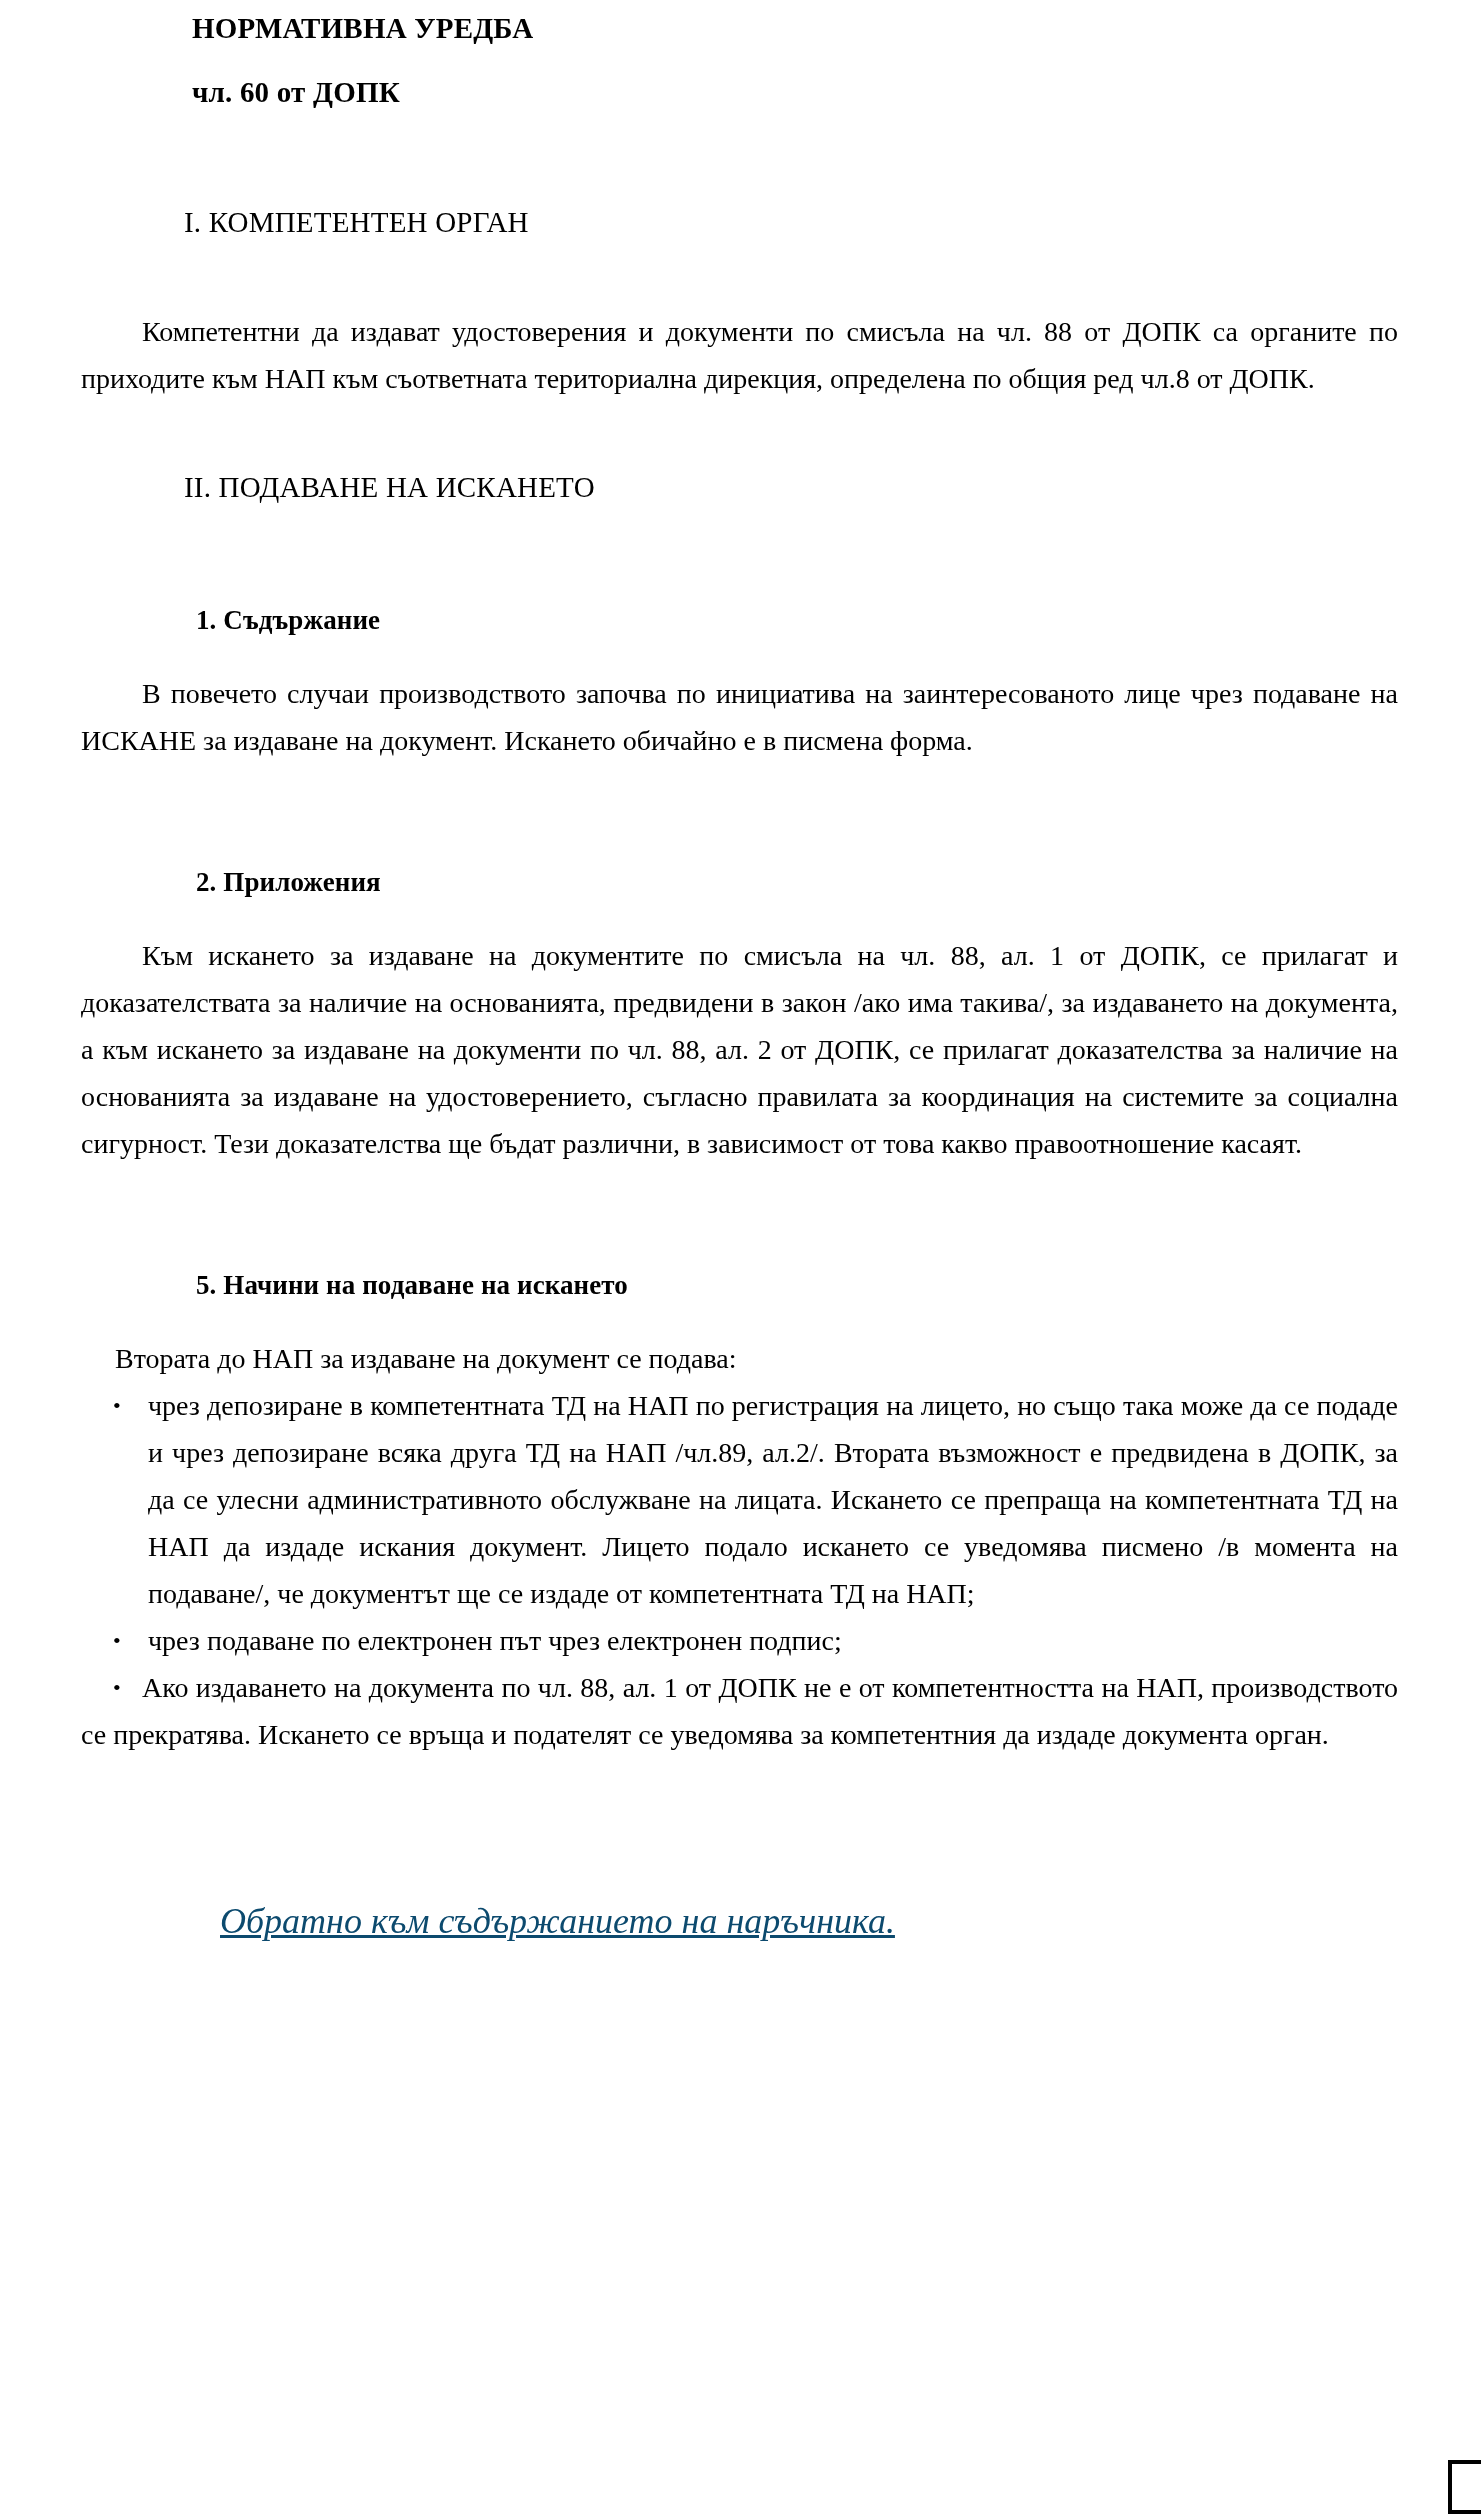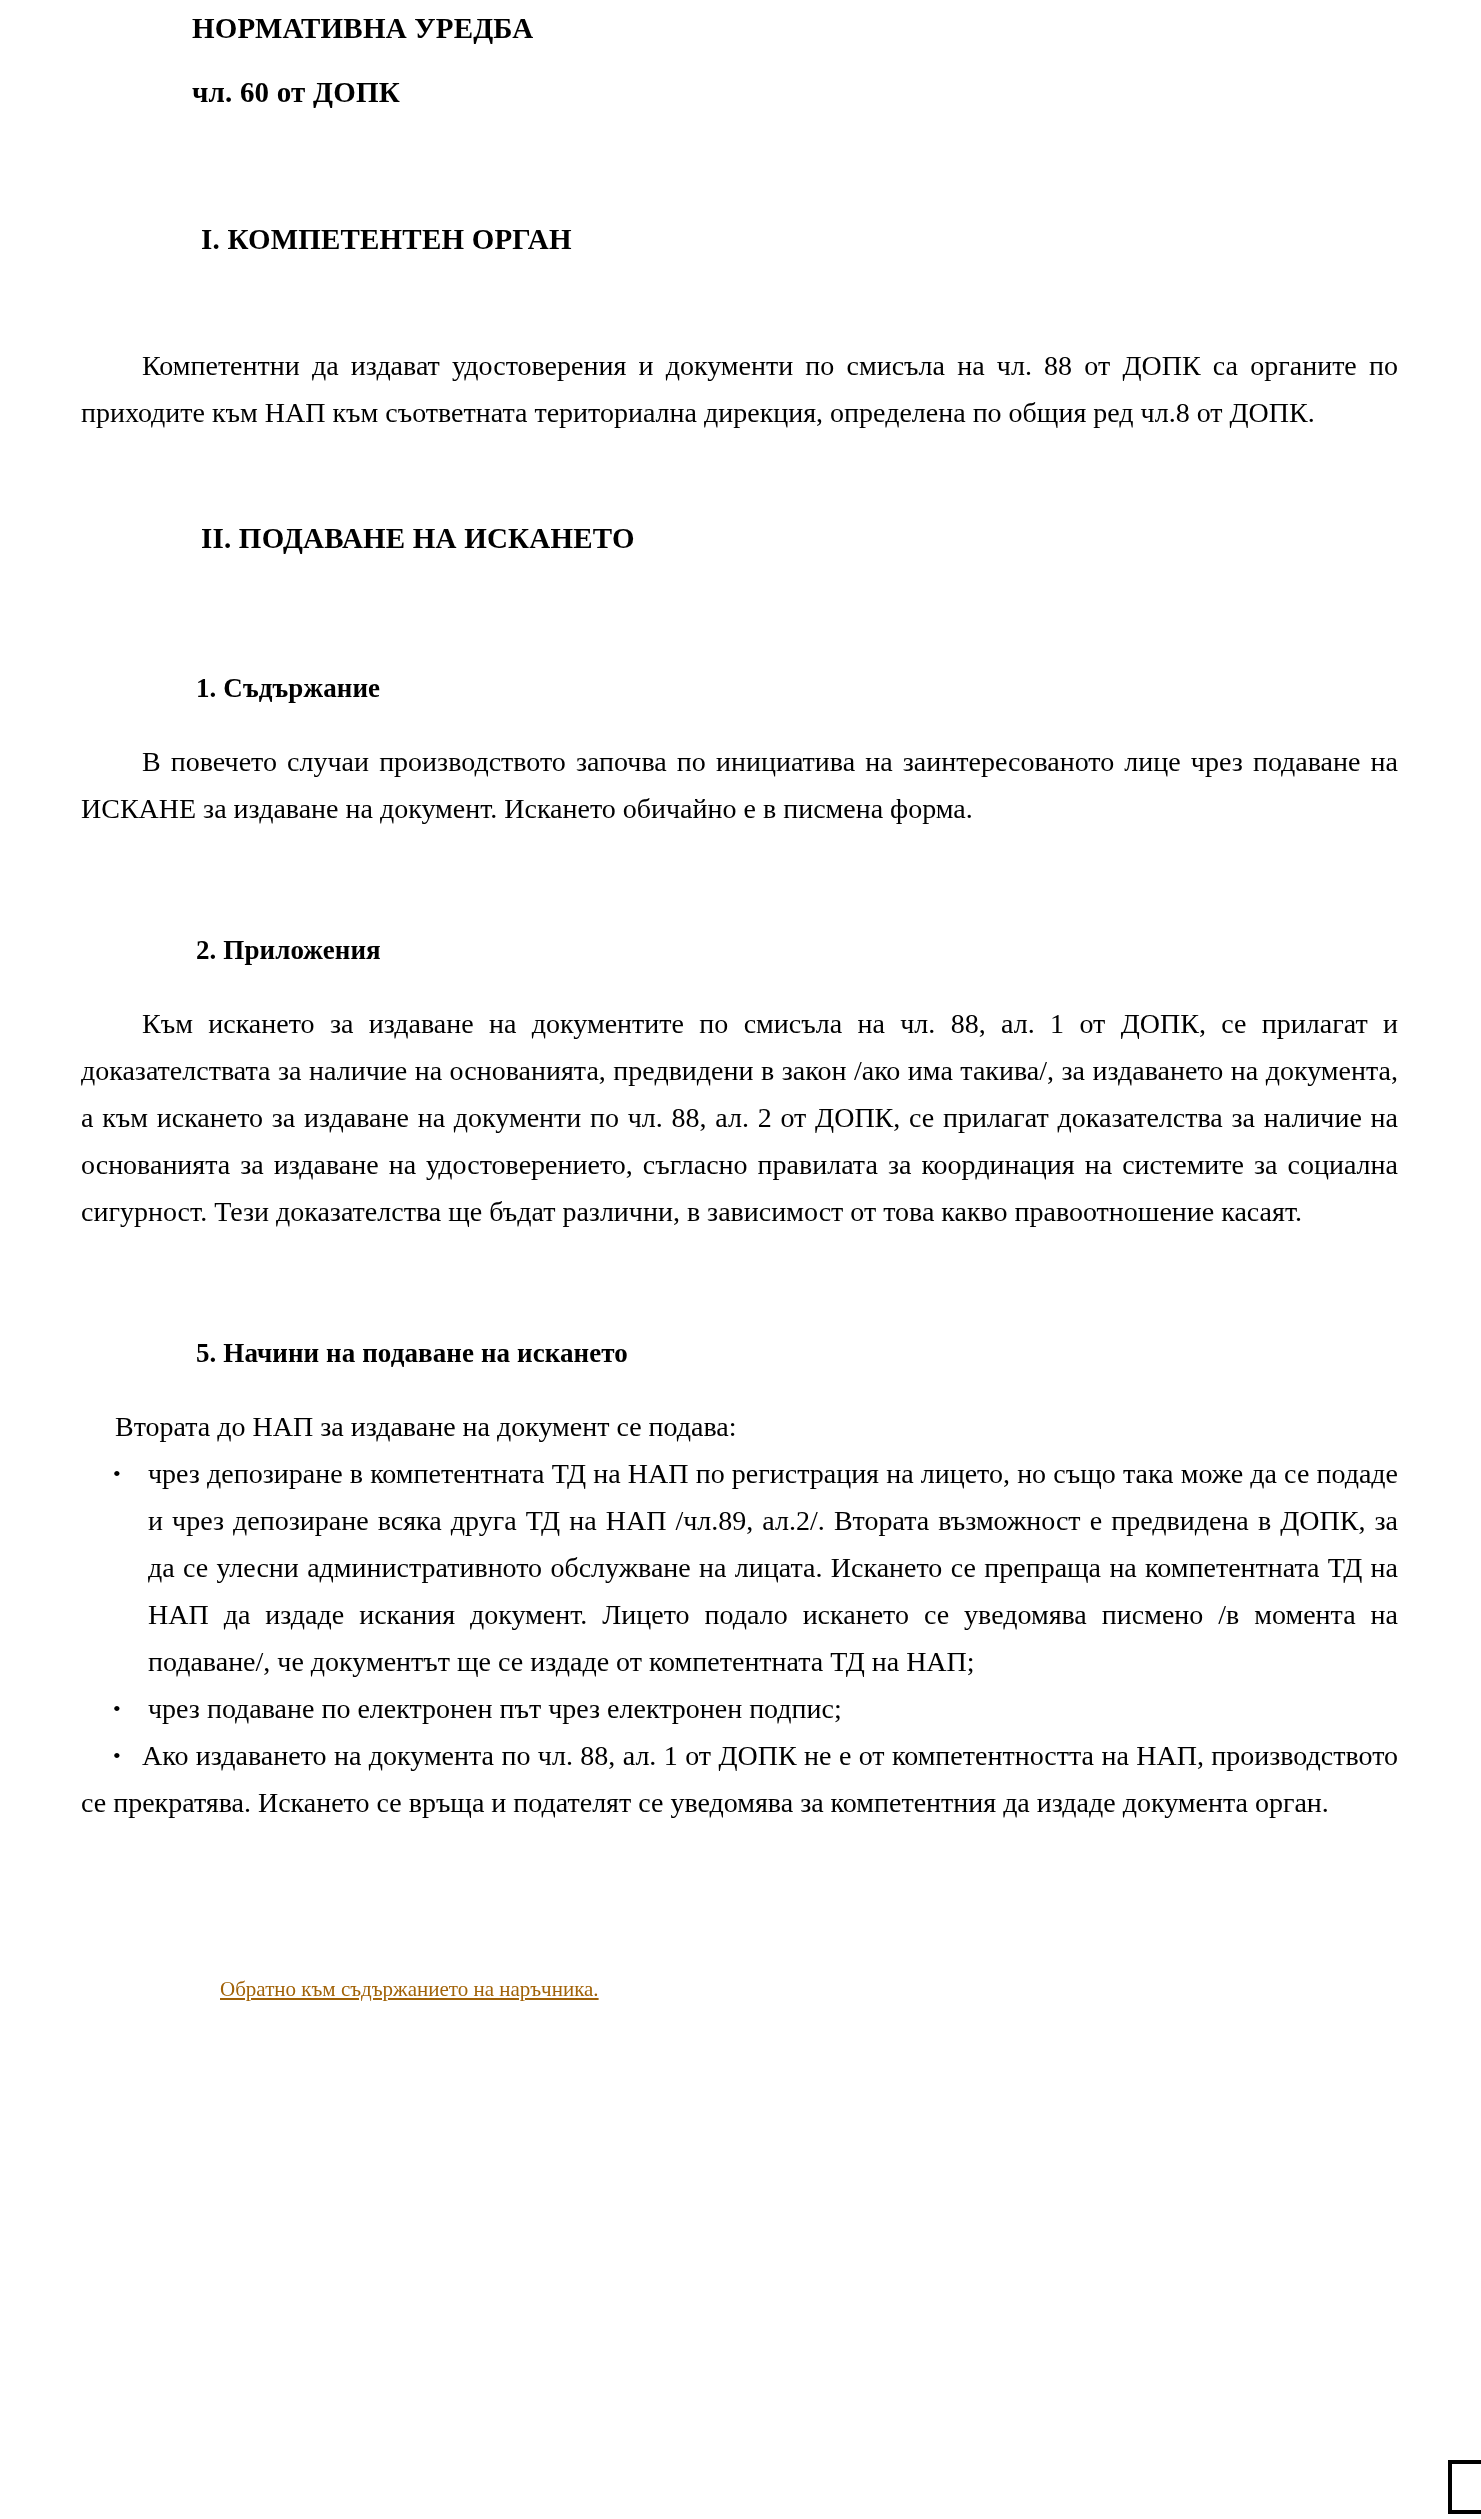--- a/index.html
+++ b/index.html
@@ -40,24 +40,24 @@
     font-size: 29px;
     line-height: 1.0;
     margin: 8px;
     padding-left: 103px;   
     letter-spacing: 0.2px;
   }
   .doc-title { padding-top: 6px; }
   .doc-subtitle { padding-top: 27px; }
 
   .section-heading {
-    font-weight: bold;
+    font-weight: normal;
     font-size: 29px;
     line-height: 1.0;
-    margin: 17px;
+    margin: 0;
     padding-left: 103px;
     letter-spacing: 0.2px;
   }
 
   .sub-heading {
     font-weight: bold;
     font-size: 27px;
     line-height: 1.0;
     margin: 12px;
     padding-left: 103px;
@@ -103,24 +103,25 @@
     font-size: 22px;
     line-height: 47px;
   }
 
   .spacer-sm { height: 24px; }
   .spacer-md { height: 47px; }
   .spacer-lg { height: 71px; }
   .spacer-xl { height: 93px; }
 
   a.manual-link {
-    color: #a16207;
+    color: #0c4a6e;
     text-decoration: underline;
-    font-size: 21px;
-    line-height: 47px;
+    font-size: 36px;
+    line-height: 47px;
+    font-style: italic;
   }
   .link-row {
     padding-left: 139px;
   }
 
   
   .corner-box {
     position: absolute;
     left: 1448px;
     top: 2460px;

